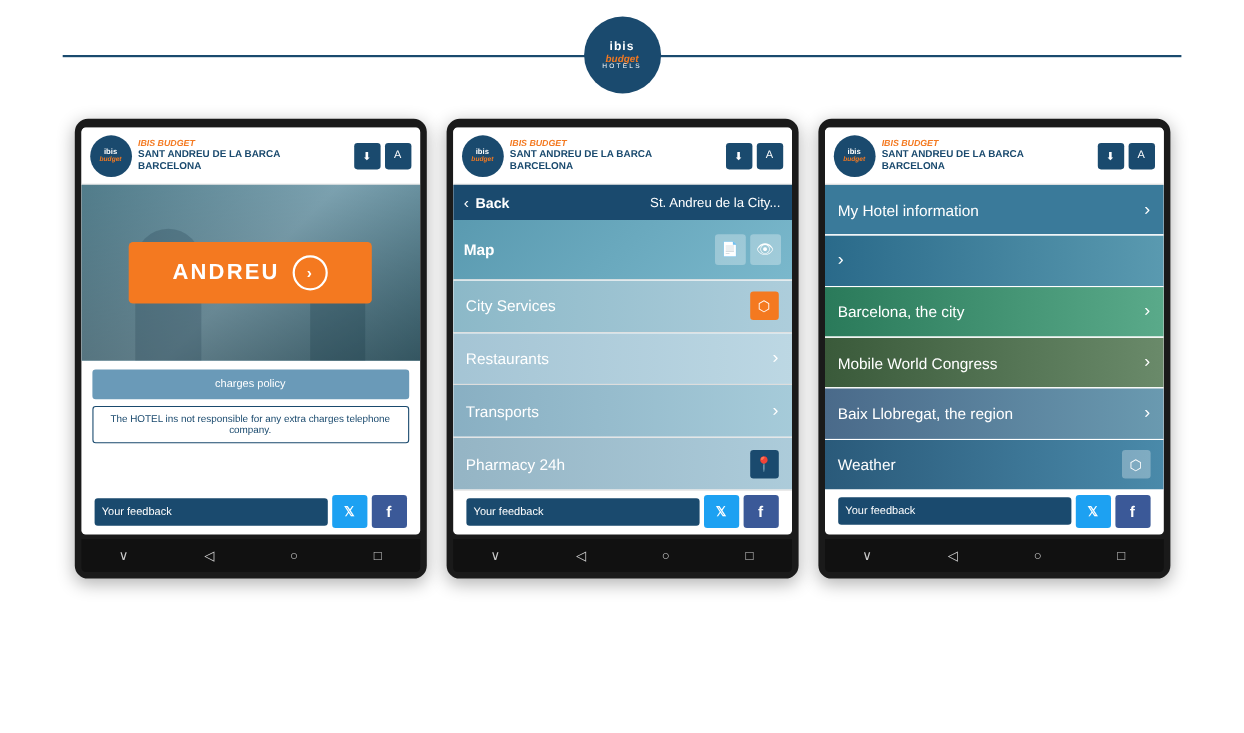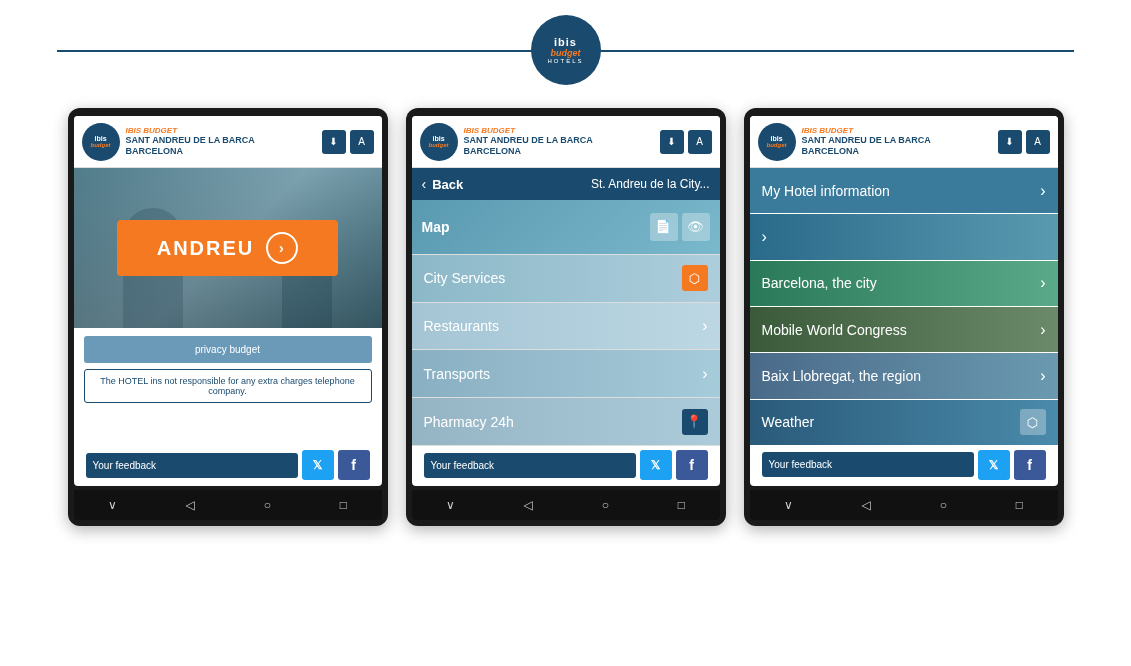--- a/index.html
+++ b/index.html
@@ -475,21 +475,21 @@
           <div style="position:absolute;bottom:0;left:0;right:0;height:100%;opacity:0.3;display:flex;align-items:flex-end;justify-content:space-around;">
             <div style="width:60px;height:120px;background:#2a4a5a;border-radius:30px 30px 0 0;"></div>
             <div style="width:50px;height:100px;background:#1a3a4a;border-radius:25px 25px 0 0;"></div>
           </div>
           <button class="welcome-btn">
             <span>ANDREU</span>
             <span class="welcome-arrow">›</span>
           </button>
         </div>
         <div class="welcome-bottom">
-          <button class="privacy-btn">privacy budget</button>
+          <button class="privacy-btn">charges policy</button>
           <div class="warning-box">The HOTEL ins not responsible for any extra charges telephone company.</div>
         </div>
       </div>
 
       <div class="phone-footer">
         <button class="feedback-btn">Your feedback</button>
         <button class="social-btn twitter-btn">
           <span style="font-size:12px;font-style:normal;">𝕏</span>
         </button>
         <button class="social-btn facebook-btn">

